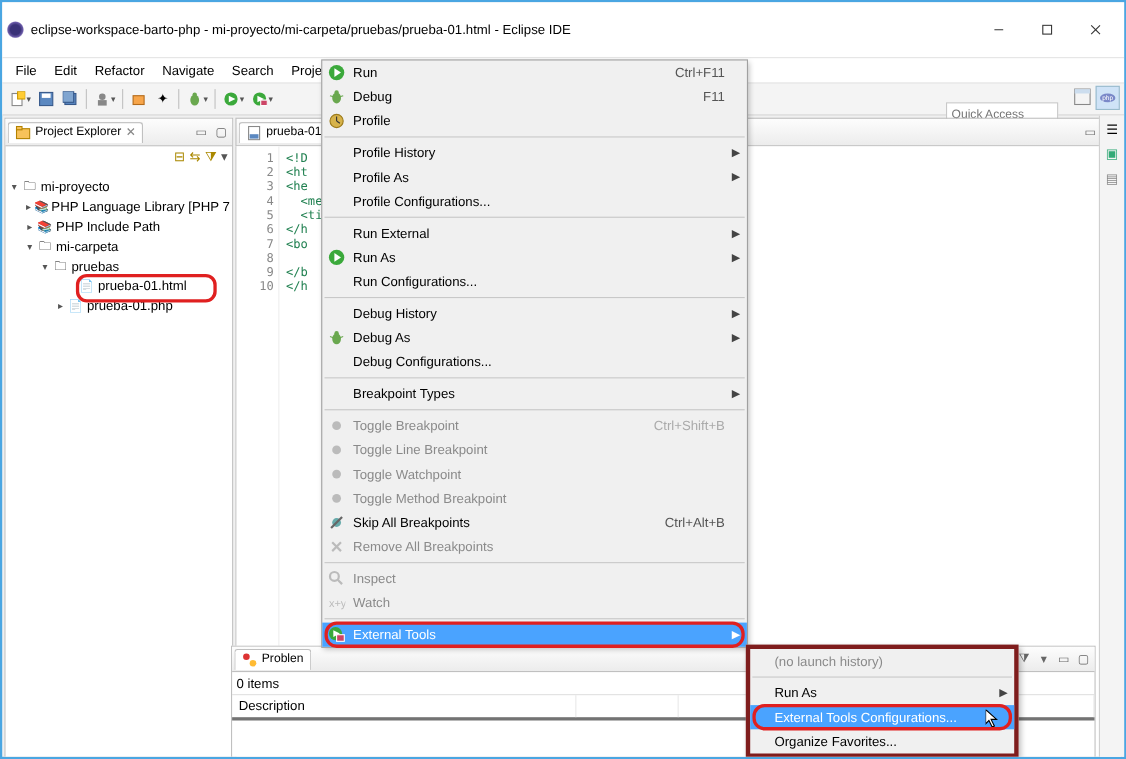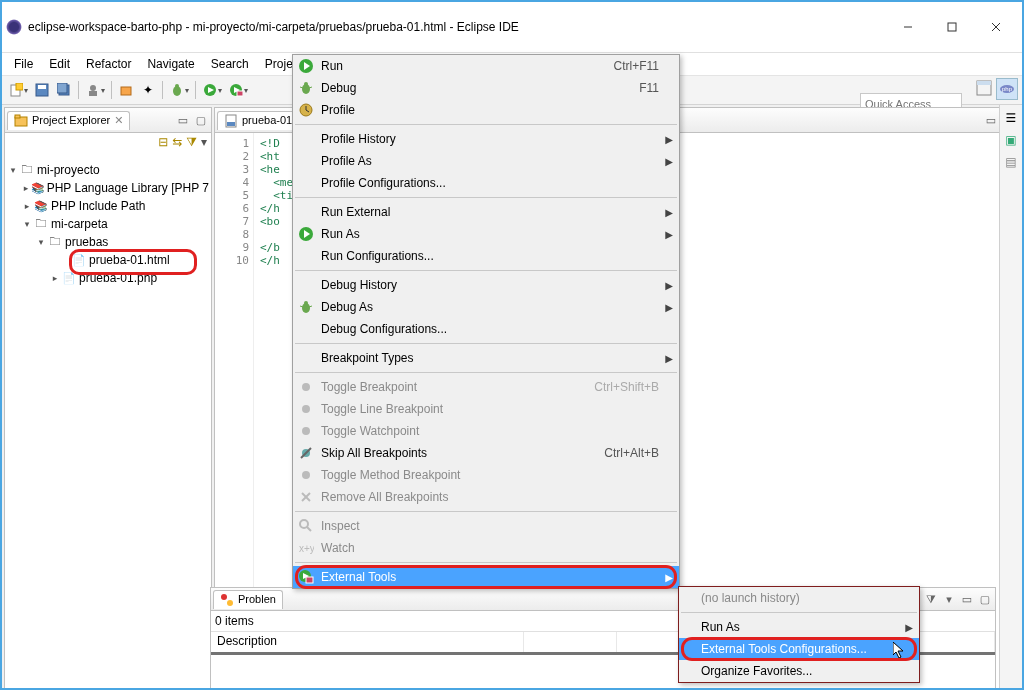--- a/index.html
+++ b/index.html
@@ -48,21 +48,21 @@
 .dd-item{height:22px;display:flex;align-items:center;padding:0 20px 0 28px;position:relative}
 .dd-item.disabled{color:#8a8a8a}
 .dd-item .shortcut{margin-left:auto;color:#555}
 .dd-item.disabled .shortcut{color:#aaa}
 .dd-item .sub{position:absolute;right:6px;font-size:10px;color:#444}
 .dd-item .icon{position:absolute;left:4px;width:18px;height:18px;display:flex;align-items:center;justify-content:center}
 .dd-sep{height:1px;background:#c8c8c8;margin:3px 2px}
 .dd-item.sel{background:#4aa3ff;color:#fff}
 .dd-item.sel .sub{color:#fff}
 .dd-item.ringed::after{content:"";position:absolute;left:2px;right:2px;top:-1px;bottom:-1px;border:3px solid #e02020;border-radius:11px;pointer-events:none}
-.submenu{position:absolute;left:676px;top:584px;width:240px;background:#f0f0f0;border:1px solid #7f1d1d;box-shadow:2px 2px 5px rgba(0,0,0,.25);font-size:12px;z-index:20}
+.submenu{position:absolute;left:676px;top:584px;width:240px;background:#f0f0f0;border:4px solid #7f1d1d;box-shadow:2px 2px 5px rgba(0,0,0,.25);font-size:12px;z-index:20}
 .submenu .dd-item{padding-left:22px}
 svg{display:block}
 .icon-green-play{width:14px;height:14px}
 .min-icons{display:flex;margin-left:auto;gap:2px}
 .min-icon{width:16px;height:16px;color:#666;display:flex;align-items:center;justify-content:center;font-size:11px}
 .view-tab .ficon{width:14px;height:14px}
 </style>
 </head>
 <body>
 
@@ -436,37 +436,37 @@
         <span>Toggle Line Breakpoint</span>
       </div>
       <div class="dd-item disabled">
         <span class="icon">
           <svg width="16" height="16">
             <circle cx="8" cy="8" r="4" fill="#bbb"></circle>
           </svg>
         </span>
         <span>Toggle Watchpoint</span>
       </div>
+      <div class="dd-item disabled">
+        <span class="icon">
+          <svg width="16" height="16">
+            <circle cx="8" cy="8" r="4" fill="#bbb"></circle>
+          </svg>
+        </span>
+        <span>Toggle Method Breakpoint</span>
+      </div>
       <div class="dd-item">
         <span class="icon">
           <svg width="16" height="16">
             <circle cx="8" cy="8" r="4" fill="#6aa"></circle>
             <line x1="3" y1="13" x2="13" y2="3" stroke="#666" stroke-width="2"></line>
           </svg>
         </span>
         <span>Skip All Breakpoints</span>
         <span class="shortcut">Ctrl+Alt+B</span>
-      </div>
-      <div class="dd-item disabled">
-        <span class="icon">
-          <svg width="16" height="16">
-            <circle cx="8" cy="8" r="4" fill="#bbb"></circle>
-          </svg>
-        </span>
-        <span>Toggle Method Breakpoint</span>
       </div>
       <div class="dd-item disabled">
         <span class="icon">
           <svg width="16" height="16">
             <line x1="4" y1="4" x2="12" y2="12" stroke="#bbb" stroke-width="2"></line>
             <line x1="12" y1="4" x2="4" y2="12" stroke="#bbb" stroke-width="2"></line>
           </svg>
         </span>
         <span>Remove All Breakpoints</span>
       </div>

